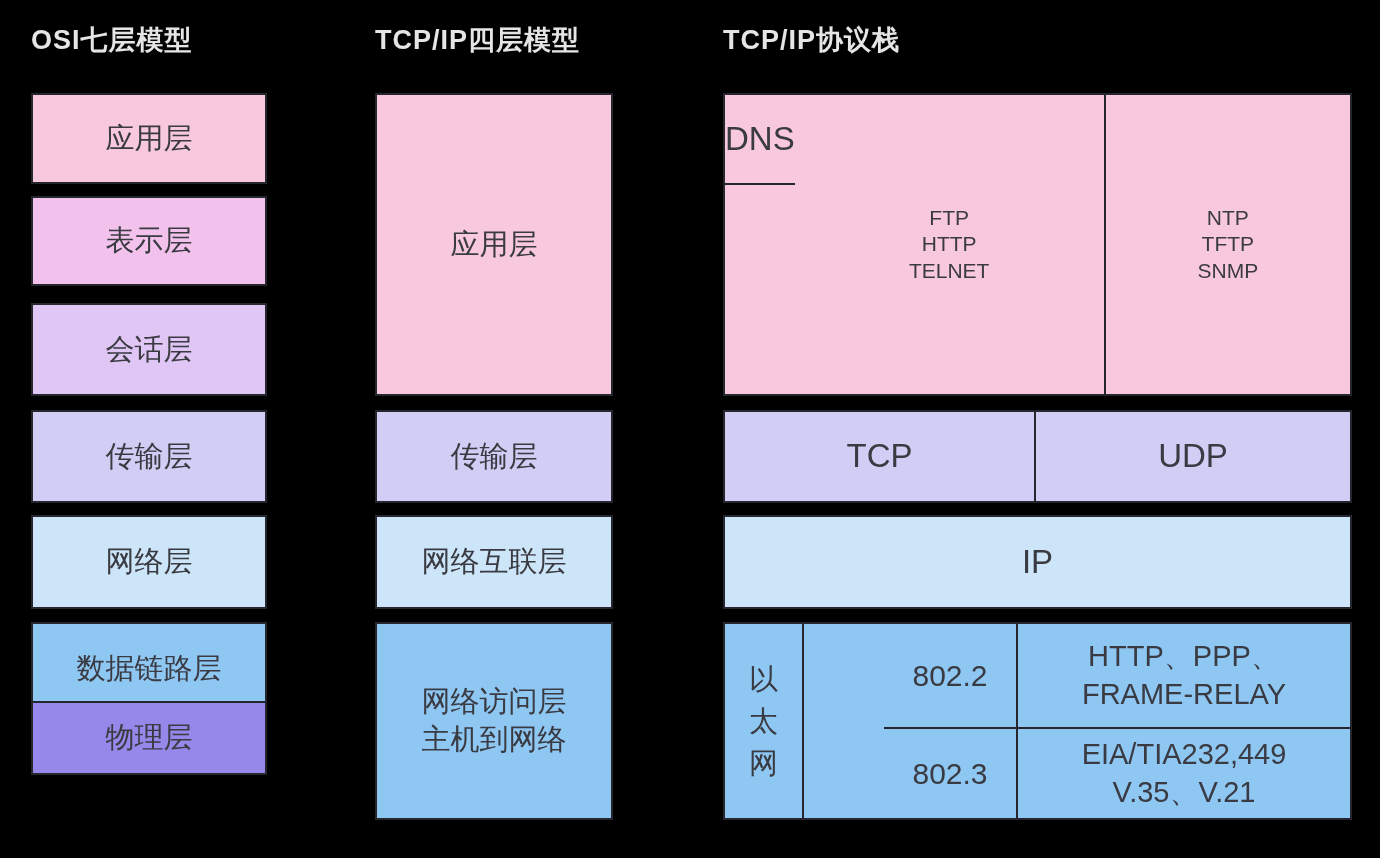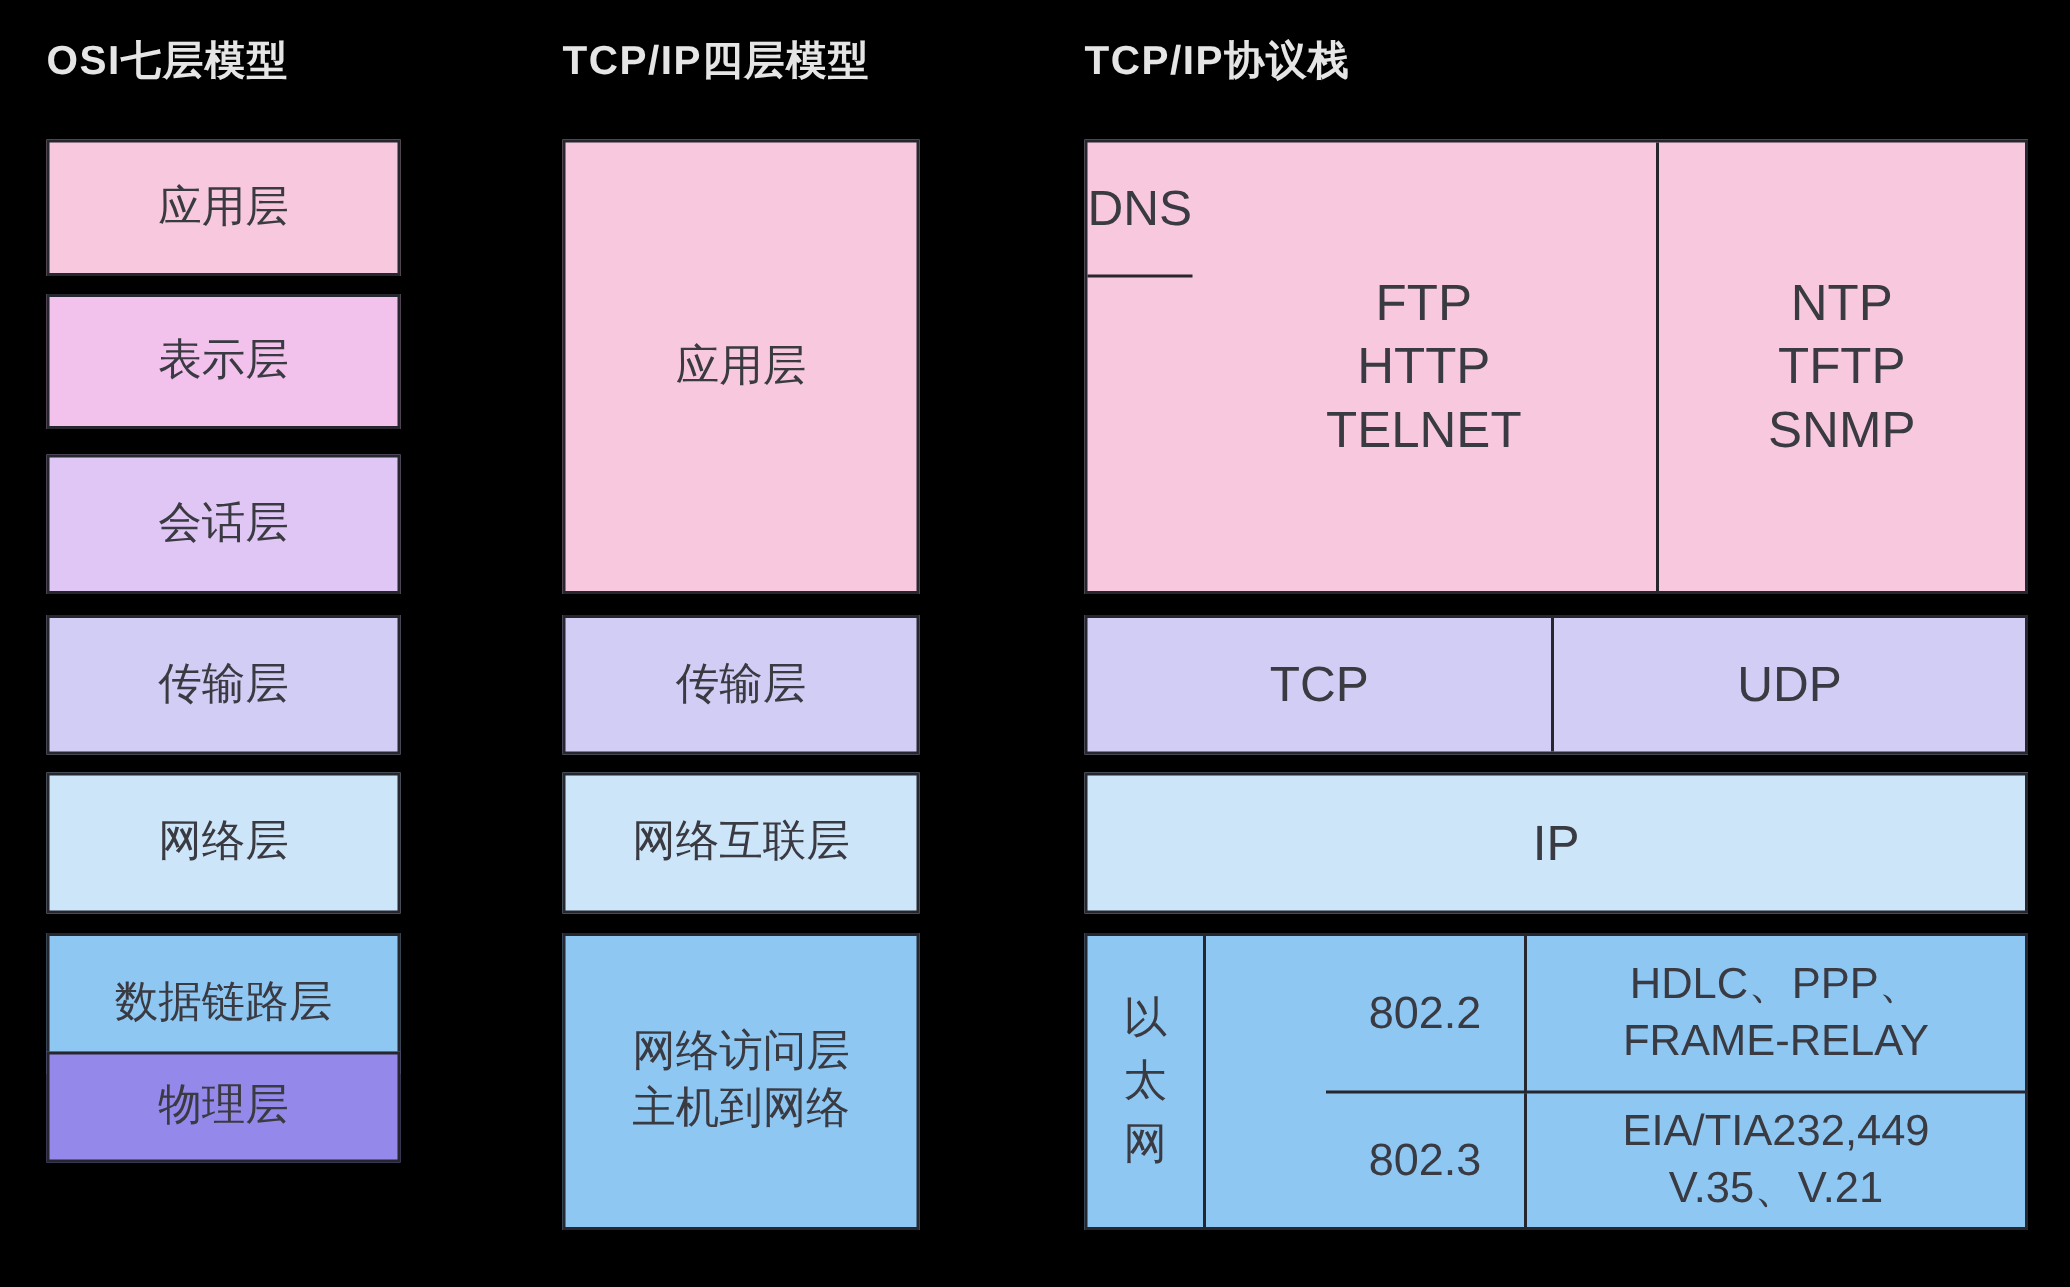--- a/index.html
+++ b/index.html
@@ -79,21 +79,21 @@
   }
   .stack-app .proto-row {
     flex: 1;
     display: flex;
     align-items: stretch;
   }
   .proto-cell {
     display: flex;
     align-items: center;
     justify-content: center;
-    font-size: 34px;
+    font-size: 21px;
     line-height: 1.24;
     white-space: pre-line;
     text-align: center;
   }
   .proto-left  { width: 309px; border-right: 2px solid #26262e; }
   .proto-right { flex: 1; }
 
   
   .stack-transport {
     padding: 0;
@@ -184,20 +184,20 @@
     <div class="tp-cell tp-right">UDP</div>
   </div>
 
   <div class="box c3 r5 big-label" style="background-color: rgb(205, 229, 248);">IP</div>
 
   <div class="box c3 tall-access stack-access" style="background-color: rgb(142, 199, 242);">
     <div class="ga-cell ga-eth">
       <span class="vtext">以太网</span>
     </div>
     <div class="ga-cell ga-8022">802.2</div>
-    <div class="ga-cell ga-wan1">HDLC、PPP、
+    <div class="ga-cell ga-wan1">HTTP、PPP、
 FRAME-RELAY</div>
     <div class="ga-cell ga-8023">802.3</div>
     <div class="ga-cell ga-wan2">EIA/TIA232,449
 V.35、V.21</div>
   </div>
 
 </div>
 
 </body></html>

